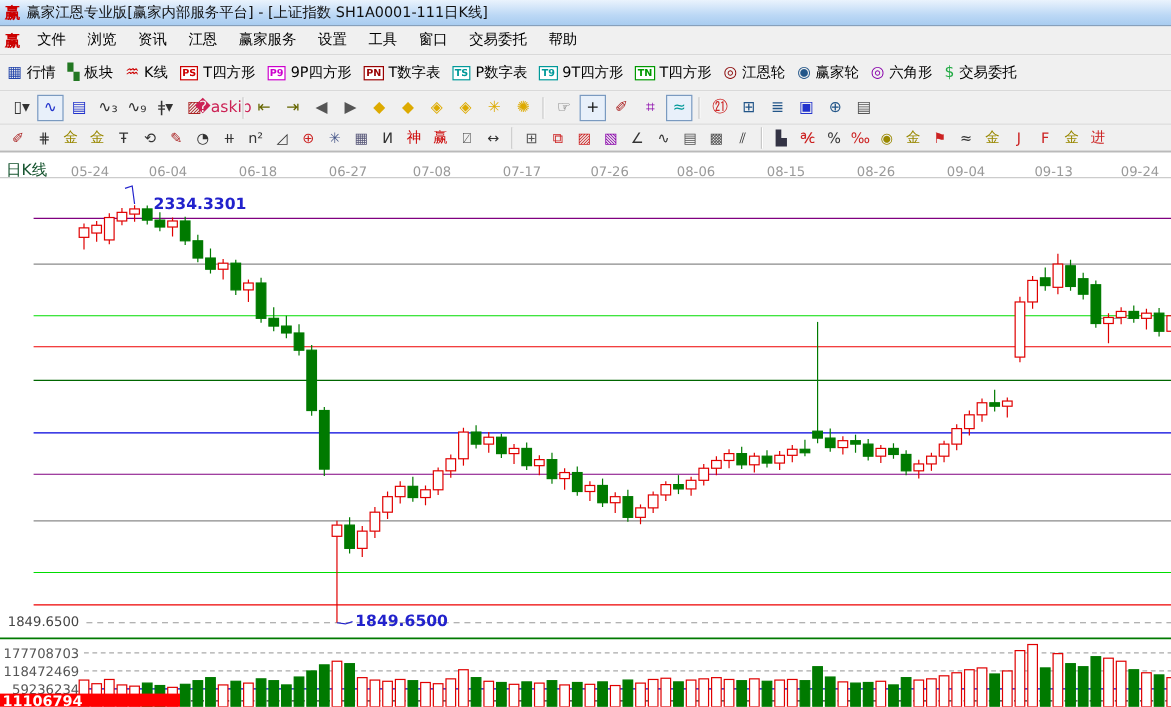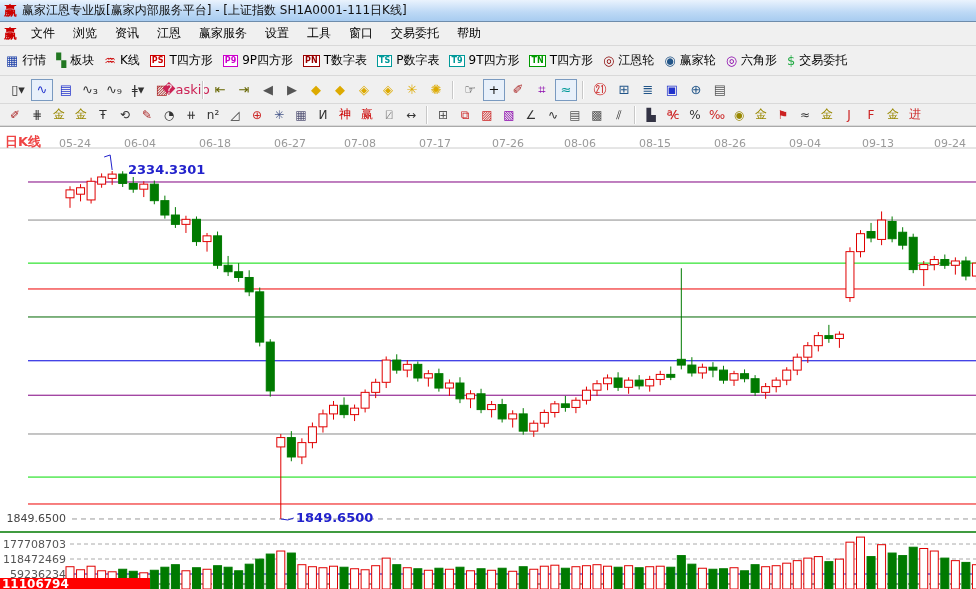--- a/index.html
+++ b/index.html
@@ -26,21 +26,21 @@
   .badge{display:inline-block;border:1px solid;font-size:8px;font-weight:bold;line-height:10px;
          padding:0 1px;margin-right:4px;background:#fff;}
   .tbtn{width:22px;height:22px;display:flex;align-items:center;justify-content:center;
         font-size:13px;margin:0 1px;cursor:default;color:#333;}
   .tbtn.small{width:20px;height:18px;font-size:12px;}
   .tbtn.active{background:#e8f0fa;border:1px solid #7a9ac0;box-sizing:border-box;}
   .sep{width:1px;height:18px;background:#c8c8c8;border-right:1px solid #fff;margin:0 4px;}
   
   #chart-wrap{position:absolute;left:0;top:126px;width:976px;height:463px;background:#fff;
     border-top:1px solid #aaa;box-sizing:border-box;}
-  #mode-label{position:absolute;left:5px;top:6px;color:#ef4444;font-weight:bold;font-size:13px;}
+  #mode-label{position:absolute;left:5px;top:6px;color:#14532d;font-weight:normal;font-size:13px;}
   svg text{font-family:"DejaVu Sans","Liberation Sans",sans-serif;}
 </style>
 </head>
 <body>
 
 <div id="titlebar">
   <span class="logo">赢</span>
   <span id="title-text">赢家江恩专业版[赢家内部服务平台] - [上证指数  SH1A0001-111日K线]</span>
 </div>
 

